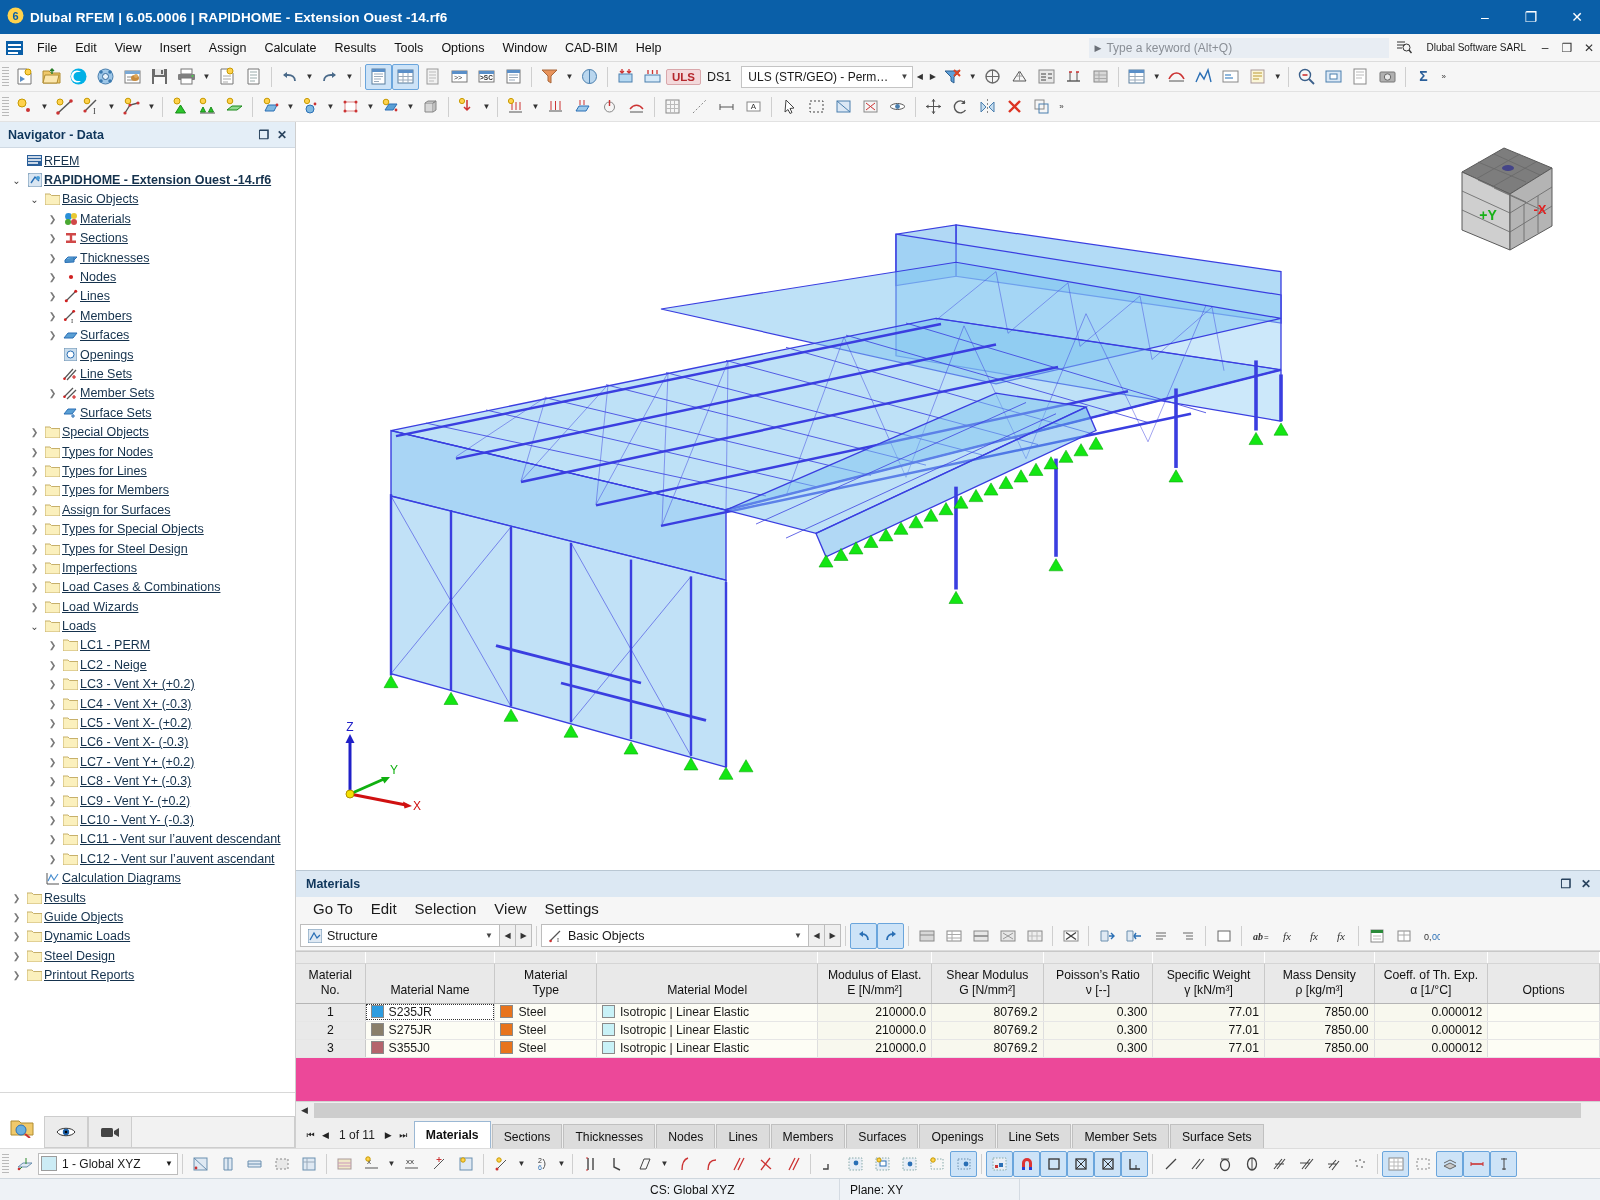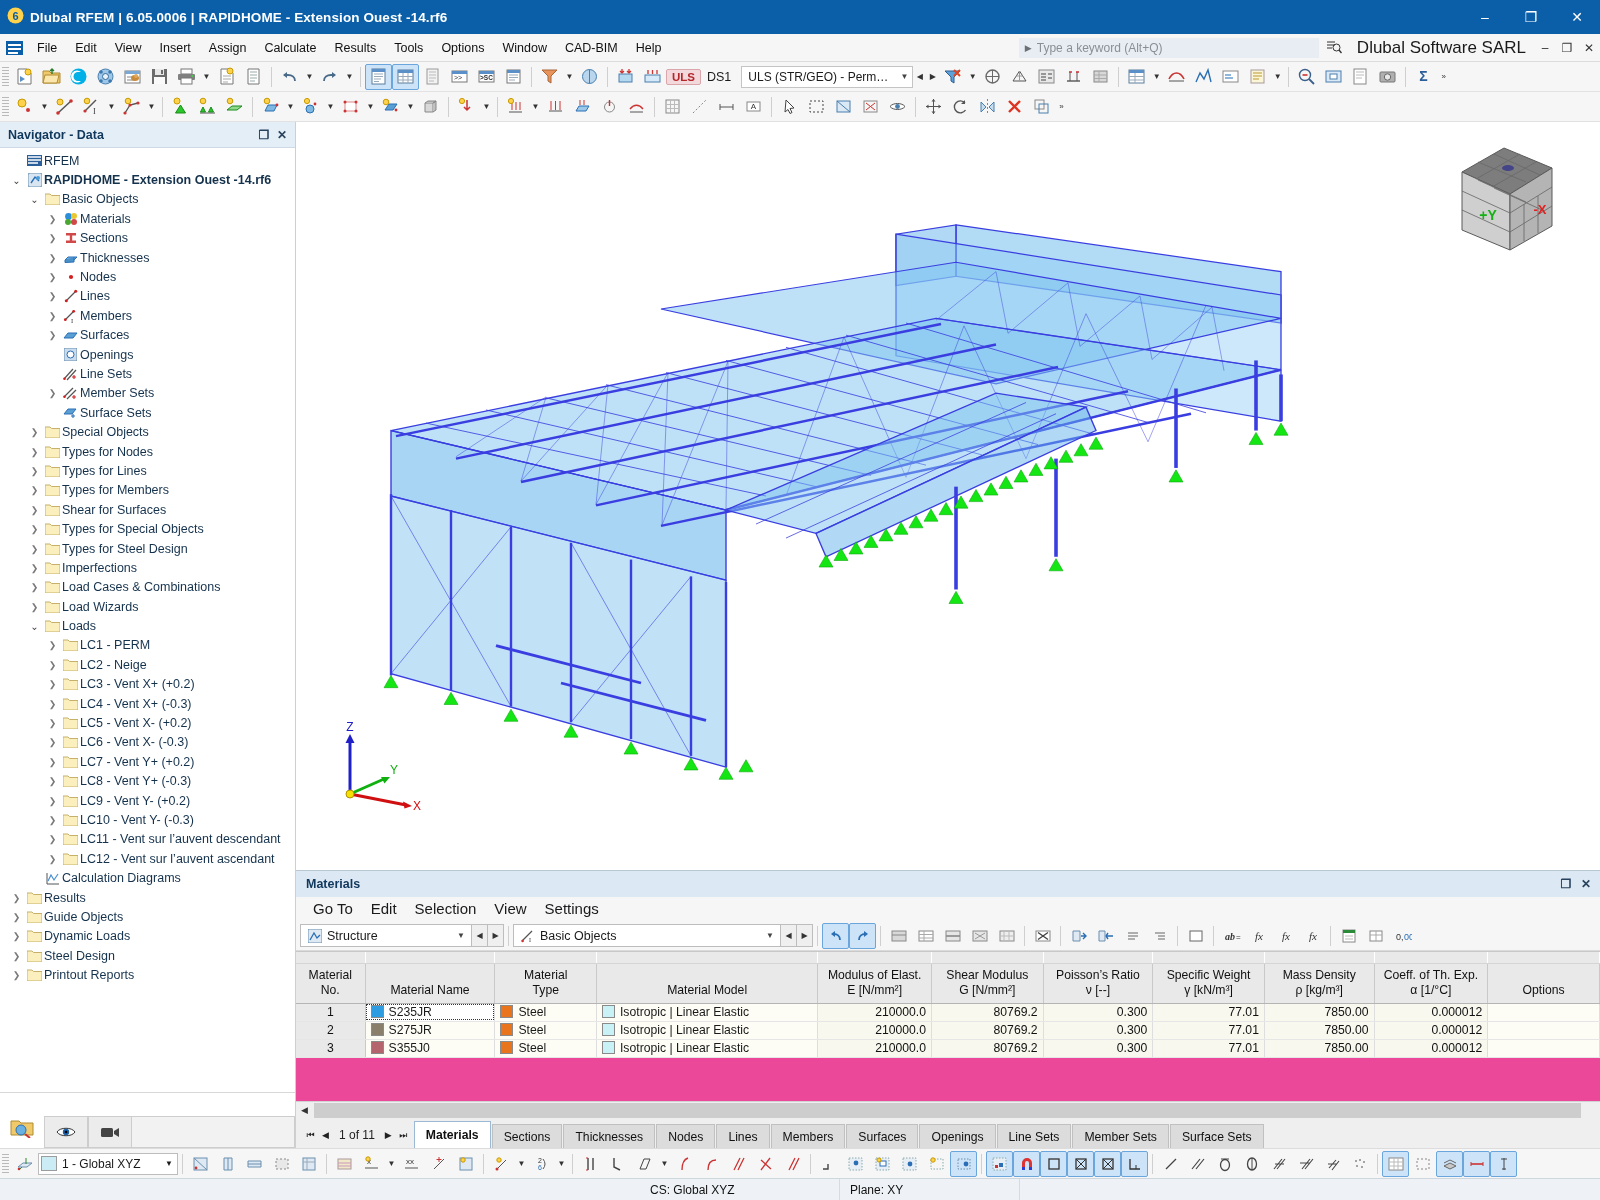--- a/index.html
+++ b/index.html
@@ -15,21 +15,21 @@
 
   
   #menubar{height:28px;background:#f6f6f6;display:flex;align-items:center;border-bottom:1px solid #dcdcdc;}
   #menubar .mb-logo{width:28px;display:flex;align-items:center;justify-content:center;}
   #menubar .mi{padding:0 9px;height:28px;line-height:28px;font-size:12.5px;color:#111;}
   #mb-right{margin-left:auto;display:flex;align-items:center;height:28px;}
   #searchbox{width:300px;height:20px;background:#e8edf3;border:none;display:flex;align-items:center;
     color:#8a8f96;font-size:12px;padding-left:6px;}
   #searchbox .caret{font-size:9px;margin-right:5px;color:#6b7078;}
   .srch-ico{width:30px;text-align:center;color:#444;font-size:13px;}
-  #company{font-size:17px;color:#1a1a1a;padding:0 8px;}
+  #company{font-size:10px;color:#1a1a1a;padding:0 8px;}
   .wbtn{width:22px;text-align:center;color:#333;font-size:12px;}
 
   
   .toolbar{height:30px;background:#f6f6f6;display:flex;align-items:center;border-bottom:1px solid #e2e2e2;
     overflow:hidden;white-space:nowrap;}
   .tb-grip{width:7px;height:20px;margin:0 2px;
     background:repeating-linear-gradient(to bottom,#b9b9b9 0 1px,transparent 1px 3px);}
   .tbtn{width:27px;height:26px;display:inline-flex;align-items:center;justify-content:center;
     border:1px solid transparent;border-radius:2px;position:relative;}
   .tbtn.on{background:#cde3f7;border-color:#6aa5dc;}
@@ -49,21 +49,21 @@
   #navpanel{width:296px;background:#fff;border-right:1px solid #cfcfcf;display:flex;flex-direction:column;}
   #navhdr{height:26px;background:#e4eef7;display:flex;align-items:center;padding:0 4px 0 8px;
     font-size:12.5px;font-weight:700;color:#10375c;border-bottom:1px solid #cfd9e3;}
   #navhdr .nh-sp{flex:1;}
   #navhdr .nh-b{width:18px;text-align:center;font-size:12px;color:#29435e;}
   #tree{flex:1;overflow:hidden;padding-top:3px;font-size:12.5px;}
   .trow{height:19.4px;display:flex;align-items:center;white-space:nowrap;}
   .tw{width:17px;text-align:center;color:#7a7a7a;font-size:9px;flex:none;}
   .tw.open{font-size:10px;color:#444;}
   .tico{width:19px;flex:none;display:flex;align-items:center;justify-content:center;}
-  .tlbl{color:#15324d;}
+  .tlbl{color:#15324d;text-decoration:underline;}
   .tlbl.b{font-weight:700;}
   #navfoot{height:56px;border-top:1px solid #d8d8d8;background:#fff;display:flex;align-items:flex-end;}
   #navfoot .nf-ic{width:44px;height:42px;display:flex;align-items:center;justify-content:center;}
   .vbtn{width:44px;height:32px;background:#ececec;border:1px solid #cdcdcd;display:flex;align-items:center;justify-content:center;}
   .vfill{flex:1;height:32px;background:#f2f2f2;border:1px solid #cdcdcd;border-left:none;}
 
   
   #right{flex:1;display:flex;flex-direction:column;}
   #viewport{flex:1;background:#fff;position:relative;overflow:hidden;}
   #cube{position:absolute;right:18px;top:12px;width:150px;height:130px;}
@@ -871,21 +871,21 @@
           </span>
           <span class="tlbl">Types for Members</span>
         </div>
         <div class="trow">
           <span class="tw" style="margin-left: 26px;">❯</span>
           <span class="tico">
             <svg width="15" height="12" viewBox="0 0 15 12">
               <path d="M0 1h5l1.5 1.5H15V12H0z" fill="#fbf0bd" stroke="#c7b06a"></path>
             </svg>
           </span>
-          <span class="tlbl">Shear for Surfaces</span>
+          <span class="tlbl">Assign for Surfaces</span>
         </div>
         <div class="trow">
           <span class="tw" style="margin-left: 26px;">❯</span>
           <span class="tico">
             <svg width="15" height="12" viewBox="0 0 15 12">
               <path d="M0 1h5l1.5 1.5H15V12H0z" fill="#fbf0bd" stroke="#c7b06a"></path>
             </svg>
           </span>
           <span class="tlbl">Types for Special Objects</span>
         </div>
@@ -1313,21 +1313,21 @@
         <span class="dh-b">✕</span>
       </div>
       <div id="dockmenu">
         <span class="dm">Go To</span>
         <span class="dm">Edit</span>
         <span class="dm">Selection</span>
         <span class="dm">View</span>
         <span class="dm">Settings</span>
       </div>
       <div id="docktools">
-        <div class="dcombo" style="width:172px;">
+        <div class="dcombo" style="width:200px;">
           <span class="dci">
             <svg width="14" height="14" viewBox="0 0 14 14">
                 <rect x="0" y="0" width="14" height="14" fill="#dfe9f3" stroke="#6a8faf"></rect>
                 <path d="M2 11L6 4l3 5 3-3" fill="none" stroke="#2a6fb5" stroke-width="1.3"></path>
               </svg>
           </span>
           <span class="dcv">Structure</span>
           <span class="dcd">▼</span>
         </div>
         <div class="nudge">◀</div>

